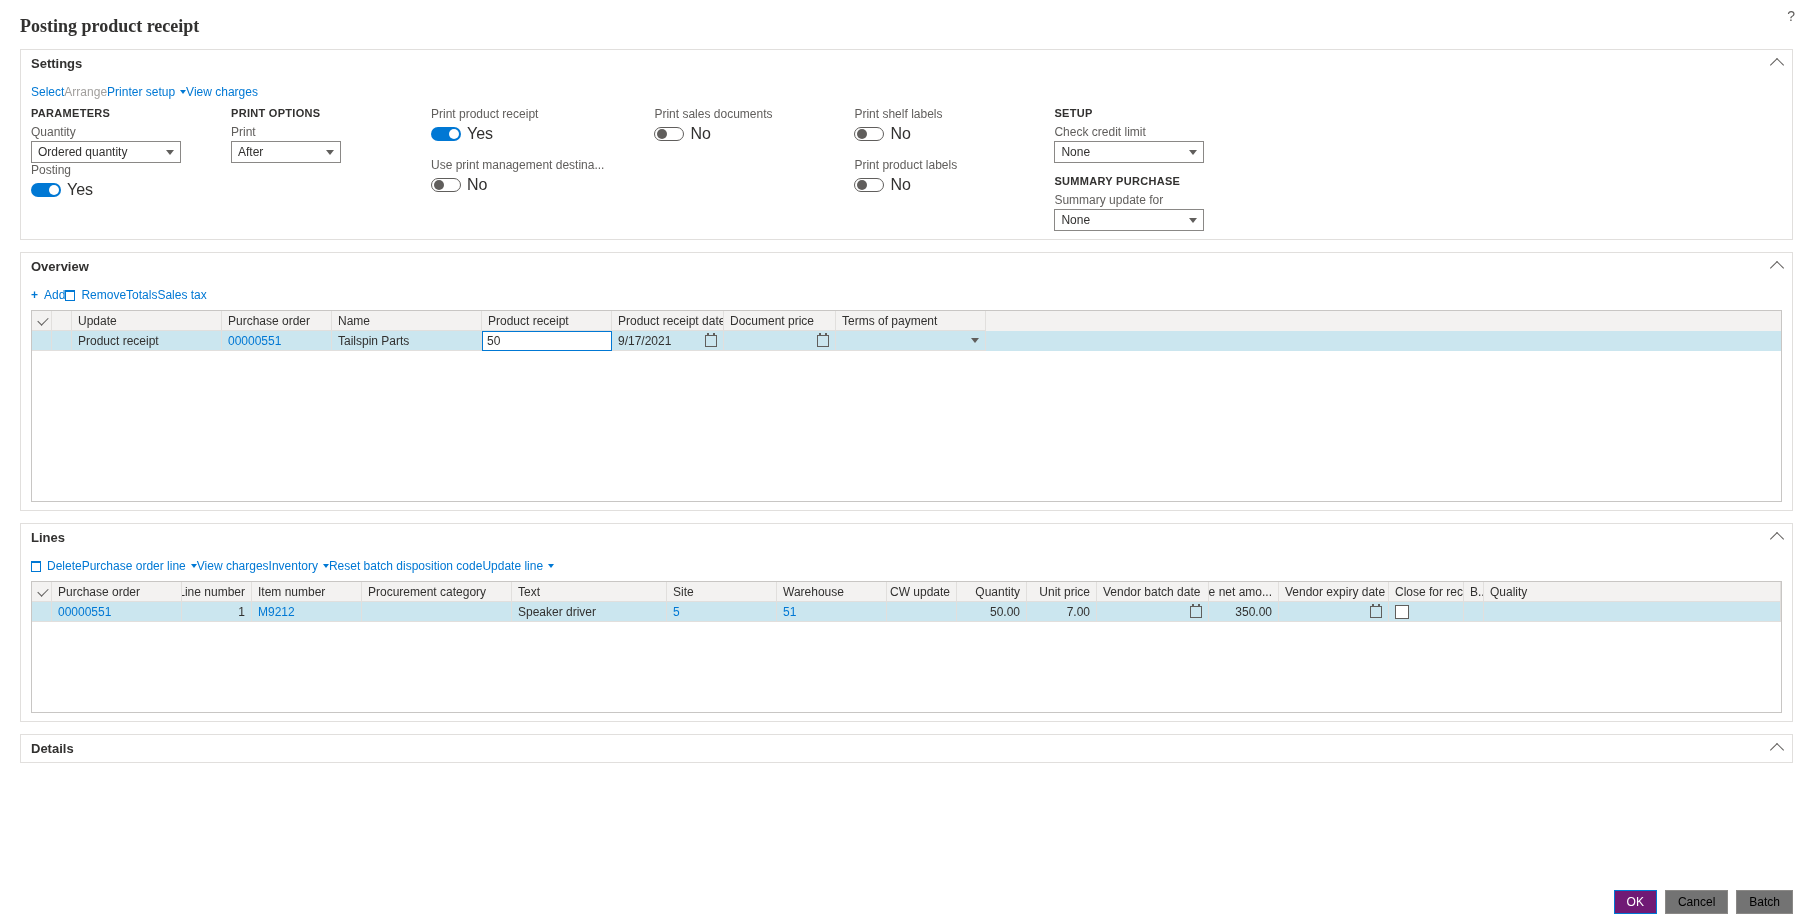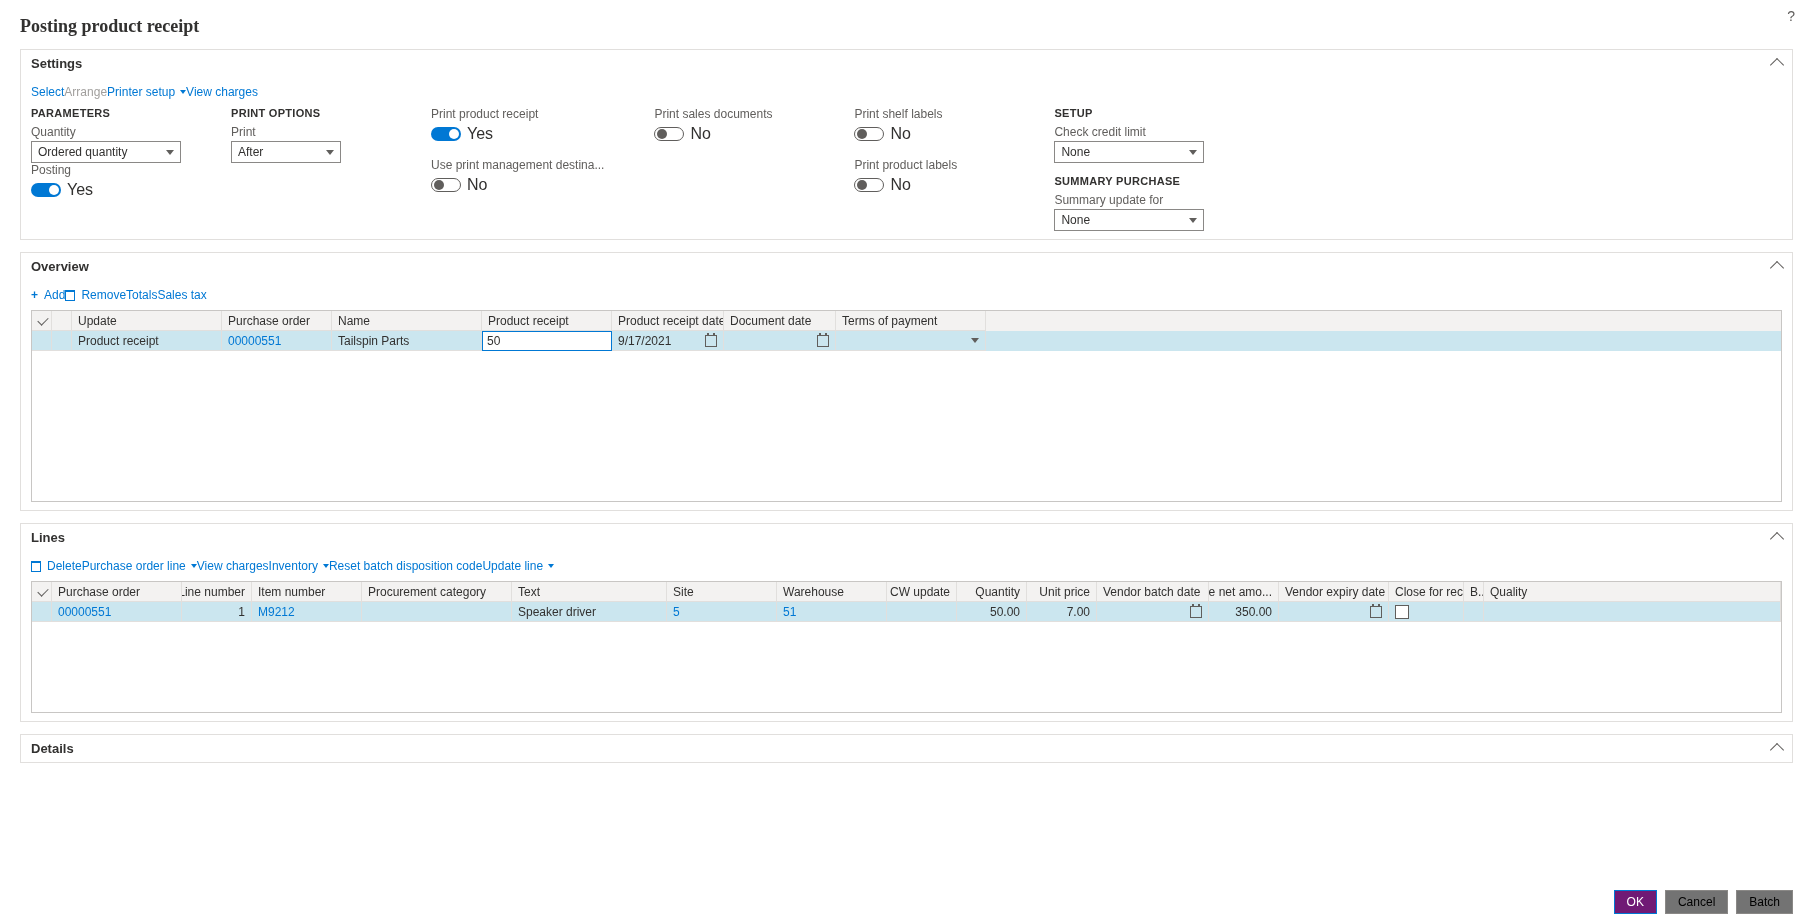--- a/index.html
+++ b/index.html
@@ -188,21 +188,21 @@
         <div class="grid-header-row">
           <div class="grid-cell" style="width:20px">
               <span class="check-icon"></span>
             </div>
           <div class="grid-cell" style="width:20px"></div>
           <div class="grid-cell" style="width:150px">Update</div>
           <div class="grid-cell" style="width:110px">Purchase order</div>
           <div class="grid-cell" style="width:150px">Name</div>
           <div class="grid-cell" style="width:130px">Product receipt</div>
           <div class="grid-cell" style="width:112px">Product receipt date</div>
-          <div class="grid-cell" style="width:112px">Document date</div>
+          <div class="grid-cell" style="width:112px">Document price</div>
           <div class="grid-cell" style="width:150px">Terms of payment</div>
         </div>
         <div class="grid-body">
           <div class="grid-row">
             <div class="grid-cell" style="width:20px"></div>
             <div class="grid-cell" style="width:20px"></div>
             <div class="grid-cell" style="width:150px">Product receipt</div>
             <div class="grid-cell link-cell" style="width:110px">00000551</div>
             <div class="grid-cell" style="width:150px">Tailspin Parts</div>
             <div class="grid-cell input-cell" style="width:130px">50</div>

